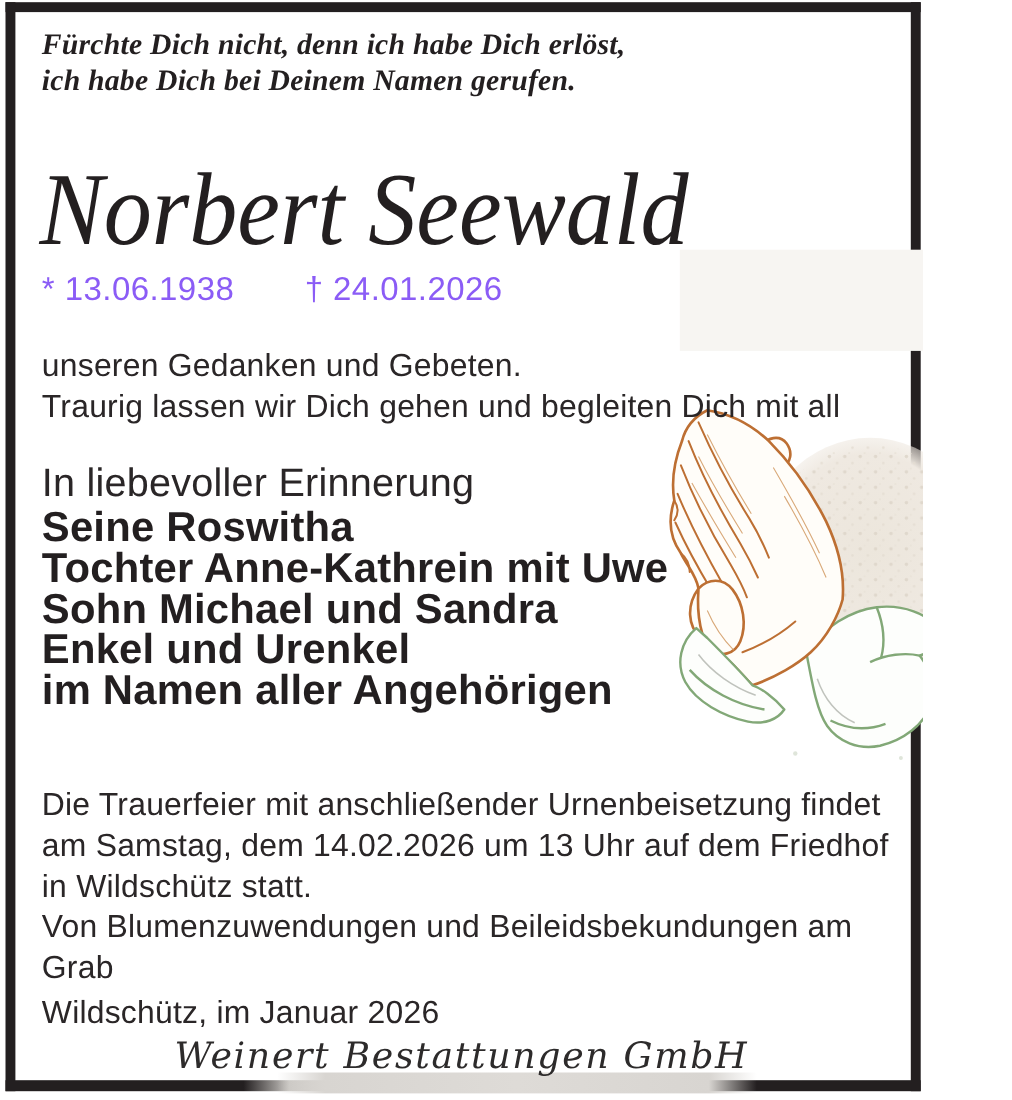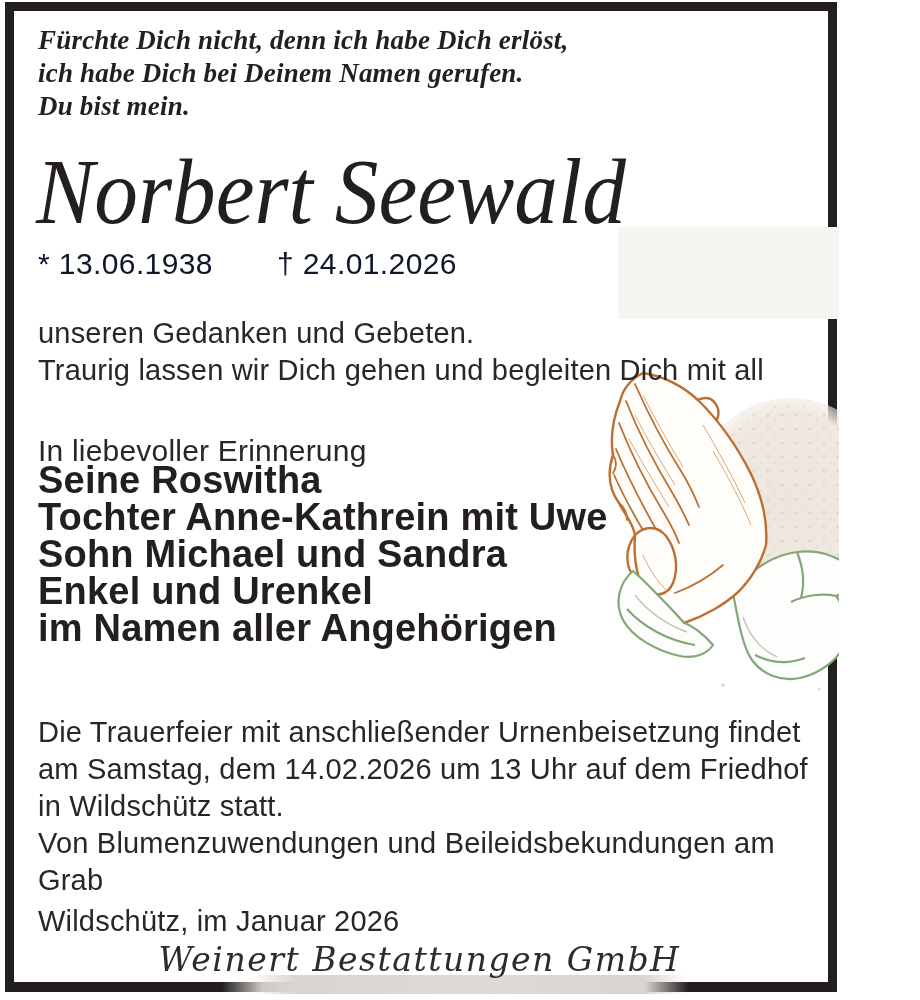--- a/index.html
+++ b/index.html
@@ -55,32 +55,32 @@
     font-family: "Liberation Serif", serif;
     font-style: italic; font-weight: 400;
     font-size: 94px; line-height: 98px;
     color: #231f20;
     white-space: nowrap;
     transform: scaleX(0.93);
     transform-origin: left center;
   }
   .dates {
     position: absolute; left: 38px; top: 247px;
-    font-size: 30px; color: #0f172a;
+    font-size: 30px; color: #8b5cf6;
     letter-spacing: 0.4px;
   }
   .dates .death { margin-left: 64px; }
   .para {
     position: absolute; left: 38px;
     font-size: 29px; line-height: 37px;
     color: #2a2627;
     letter-spacing: 0.2px;
   }
   .intro      { top: 315px; }
-  .remembrance{ top: 420px; font-size: 30px; margin-top: 12px; }
+  .remembrance{ top: 420px; font-size: 36px; }
   .mourners {
     position: absolute; left: 38px; top: 462px;
     font-size: 38px; line-height: 37px;
     font-weight: 700; color: #231f20;
     letter-spacing: 0.2px;
   }
   .funeral  { top: 714px; }
   .dateline { top: 903px; }
   .hands-art {
     position: absolute; left: 583px; top: 355px;
@@ -170,21 +170,20 @@
     </g>
     <g stroke="#b9bcb6" stroke-width="1.4" fill="none" opacity="0.9">
       <path d="M52,240 C64,256 84,270 104,277"></path>
       <path d="M160,262 C166,280 178,295 194,302"></path>
     </g>
   </svg>
 
   <div class="epigraph">
       <div class="epigraph-line">Fürchte Dich nicht, denn ich habe Dich erlöst,</div>
       <div class="epigraph-line">ich habe Dich bei Deinem Namen gerufen.</div>
-      <div class="epigraph-line">Du bist mein.</div>
     </div>
 
   <h1 class="name">Norbert Seewald</h1>
   <div class="dates">
     <span>* 13.06.1938</span><span class="death">† 24.01.2026</span>
   </div>
 
   <div class="para intro">
       <div class="para-line">unseren Gedanken und Gebeten.</div>
       <div class="para-line">Traurig lassen wir Dich gehen und begleiten Dich mit all</div>

